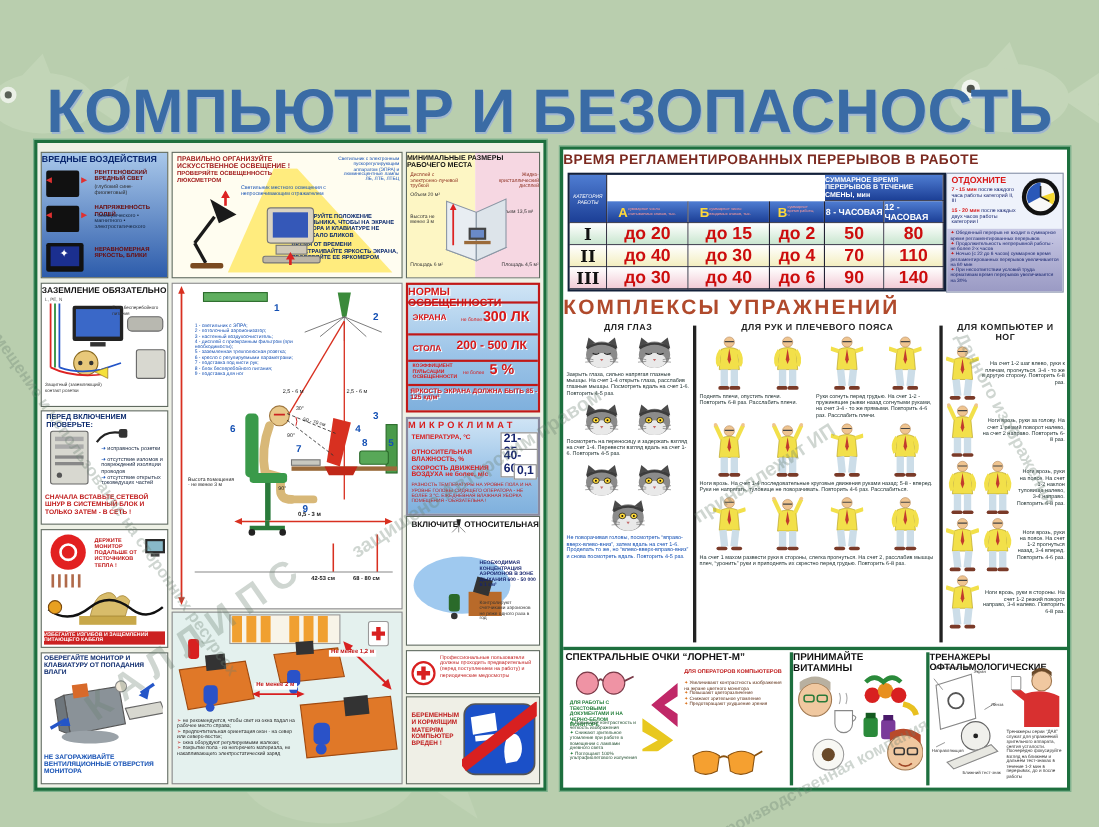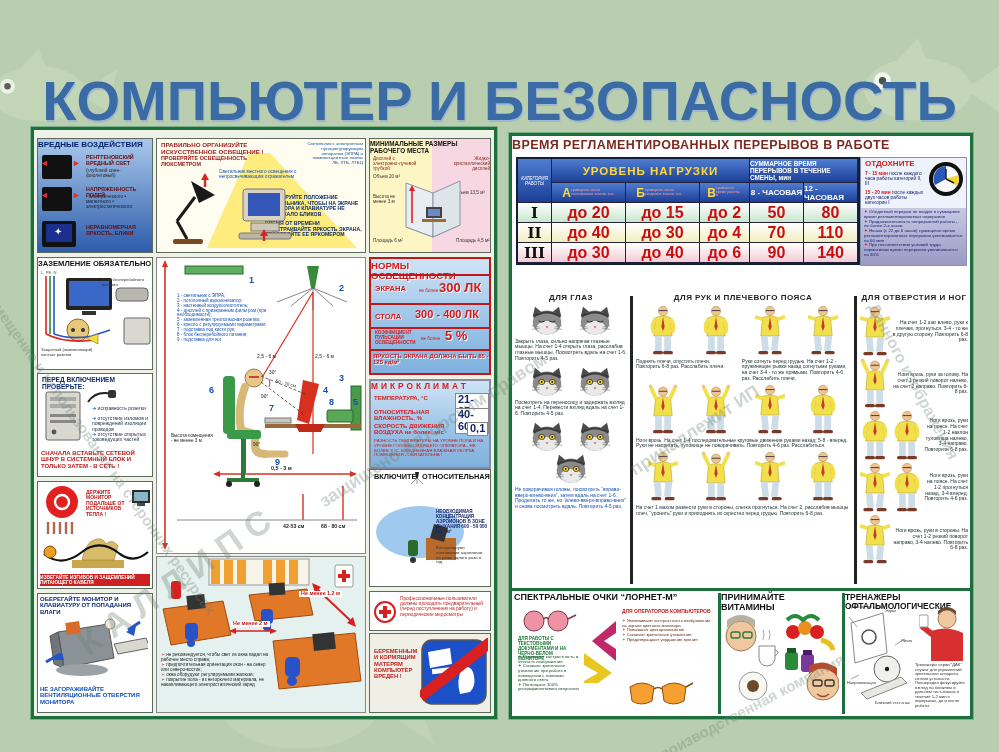--- a/index.html
+++ b/index.html
@@ -408,21 +408,21 @@
     </div>
 
     <div class="bx sky" style="left:335px;top:127px;width:122px;height:118px;border:2px solid #c01818">
       <div class="t b c" style="left:0;right:0;top:2px;font-size:9.6px;color:#d81818;text-shadow:1px 1px 0 #fff">НОРМЫ ОСВЕЩЕННОСТИ</div>
       <div class="t" style="left:0;right:0;top:15px;height:2px;background:#c01818"></div>
       <div class="t b" style="left:4px;top:26px;font-size:7.6px;color:#d81818;text-shadow:1px 1px 0 #fff">ЭКРАНА</div>
       <div class="t" style="left:48px;top:30px;font-size:4.6px;color:#d81818">не более</div>
       <div class="t b" style="left:68px;top:22px;font-size:13px;color:#d81818;text-shadow:1px 1px 0 #fff">300 ЛК</div>
       <div class="t" style="left:0;right:0;top:44px;height:2px;background:#c01818"></div>
       <div class="t b" style="left:4px;top:54px;font-size:7.6px;color:#d81818;text-shadow:1px 1px 0 #fff">СТОЛА</div>
-      <div class="t b" style="left:44px;top:50px;font-size:11px;color:#d81818;text-shadow:1px 1px 0 #fff">300 - 400 ЛК</div>
+      <div class="t b" style="left:44px;top:50px;font-size:11px;color:#d81818;text-shadow:1px 1px 0 #fff">200 - 500 ЛК</div>
       <div class="t" style="left:0;right:0;top:68px;height:2px;background:#c01818"></div>
       <div class="t b" style="left:4px;top:72px;width:38px;font-size:4.6px;color:#d81818">КОЭФФИЦИЕНТ ПУЛЬСАЦИИ ОСВЕЩЕННОСТИ</div>
       <div class="t" style="left:50px;top:78px;font-size:4.6px;color:#d81818">не более</div>
       <div class="t b" style="left:74px;top:70px;font-size:13px;color:#d81818;text-shadow:1px 1px 0 #fff">5 %</div>
       <div class="t" style="left:0;right:0;top:90px;height:2px;background:#c01818"></div>
       <div class="t b c" style="left:2px;top:94px;width:116px;font-size:6px;color:#d81818;text-shadow:1px 1px 0 #fff">ЯРКОСТЬ ЭКРАНА ДОЛЖНА БЫТЬ 85 - 125 кд/м²</div>
       <div class="t" style="left:54px;top:25px;width:12px;height:1px"></div>
     </div>
 
     <div class="bx sky" style="left:335px;top:249px;width:122px;height:90px;border:2px solid #8a8aa0">
@@ -479,23 +479,20 @@
   </div>
 
   <div class="panel" style="left:509px;top:133px;width:464px;height:586px;background:#fff">
 
     <div class="t b c" style="left:0;right:0;top:3px;font-size:12.5px;color:#7c2a20;letter-spacing:.4px">ВРЕМЯ РЕГЛАМЕНТИРОВАННЫХ ПЕРЕРЫВОВ В РАБОТЕ</div>
 
     <div class="btable" style="left:4px;top:21px">
       <div class="hd" style="grid-row:1/3;grid-column:1">
           <span class="wht" style="font-size:4.6px;font-style:italic;text-align:center">КАТЕГОРИЯ РАБОТЫ</span>
         </div>
-      <div class="hd" style="grid-column:2/5">
-          <span class="b" style="color:#ffd83a;font-size:11.5px;letter-spacing:1px">УРОВЕНЬ НАГРУЗКИ</span>
-        </div>
       <div class="hd" style="grid-column:5/7">
           <span class="wht b c" style="font-size:6.4px">СУММАРНОЕ ВРЕМЯ ПЕРЕРЫВОВ В ТЕЧЕНИЕ СМЕНЫ, мин</span>
         </div>
       <div class="hd">
           <span class="b" style="color:#ffd83a;font-size:12px">А</span>
           <span style="color:#ff9a9a;font-size:3.6px;width:44px;line-height:1">суммарное число считываемых знаков, тыс.</span>
         </div>
       <div class="hd">
           <span class="b" style="color:#ffd83a;font-size:12px">Б</span>
           <span style="color:#ff9a9a;font-size:3.6px;width:44px;line-height:1">суммарное число вводимых знаков, тыс.</span>
@@ -582,20 +579,21 @@
       <div class="t" style="left:4px;top:13px;width:60px;font-size:4.8px;color:#16246e"><span class="b" style="color:#d81818">7 - 15 мин</span> <span>после каждого часа работы категорий II, III</span></div>
       <div class="t" style="left:4px;top:32px;width:60px;font-size:4.8px;color:#16246e"><span class="b" style="color:#d81818">15 - 20 мин</span> <span>после каждых двух часов работы категории I</span></div>
       <div class="t" style="left:0;right:0;top:50px;bottom:0;background:linear-gradient(180deg,#c8c8e4,#9a9ac4);padding:2px 3px;box-sizing:border-box">
         <div class="dia" style="font-size:4.4px;color:#16246e">Обеденный перерыв не входит в суммарное время регламентированных перерывов</div>
         <div class="dia" style="font-size:4.4px;color:#16246e">Продолжительность непрерывной работы - не более 2-х часов</div>
         <div class="dia" style="font-size:4.4px;color:#16246e">Ночью (с 22 до 6 часов) суммарное время регламентированных перерывов увеличивается на 60 мин</div>
         <div class="dia" style="font-size:4.4px;color:#16246e">При несоответствии условий труда нормативам время перерывов увеличивается на 30%</div>
       </div>
     </div>
 
+    <div class="t b c" style="left:0;right:0;top:134px;font-size:19px;color:#b04a2c;letter-spacing:2px">КОМПЛЕКСЫ УПРАЖНЕНИЙ</div>
 
     <div class="t" style="left:118px;top:160px;width:3px;height:288px;background:#222"></div>
     <div class="t" style="left:342px;top:160px;width:3px;height:288px;background:#222"></div>
 
     <div class="t" style="left:3px;top:158px;width:112px;height:292px">
       <div class="colhd">ДЛЯ ГЛАЗ</div>
       <div style="display:flex;justify-content:center;gap:14px;margin-top:3px">
         <svg class="cat">
             <use href="#cat-closed"></use>
           </svg>
@@ -675,21 +673,21 @@
             <use href="#man-o"></use>
           </svg>
         <svg class="man">
             <use href="#man-d"></use>
           </svg>
       </div>
       <div class="extx c" style="margin-top:2px">На счет 1 махом развести руки в стороны, слегка прогнуться. На счет 2, расслабив мышцы плеч, “уронить” руки и приподнять их скрестно перед грудью. Повторить 6-8 раз.</div>
     </div>
 
     <div class="t" style="left:348px;top:158px;width:108px;height:292px">
-      <div class="colhd">ДЛЯ ОТВЕРСТИЯ И НОГ</div>
+      <div class="colhd">ДЛЯ КОМПЬЮТЕР И НОГ</div>
       <div class="exr" style="margin-top:3px">
         <svg class="man">
             <use href="#man-o"></use>
           </svg>
         <div class="extx" style="flex:1;text-align:right">На счет 1-2 шаг влево, руки к плечам, прогнуться. 3-4 - то же в другую сторону. Повторить 6-8 раз.</div>
       </div>
       <div class="exr">
         <svg class="man">
             <use href="#man-u"></use>
           </svg>

